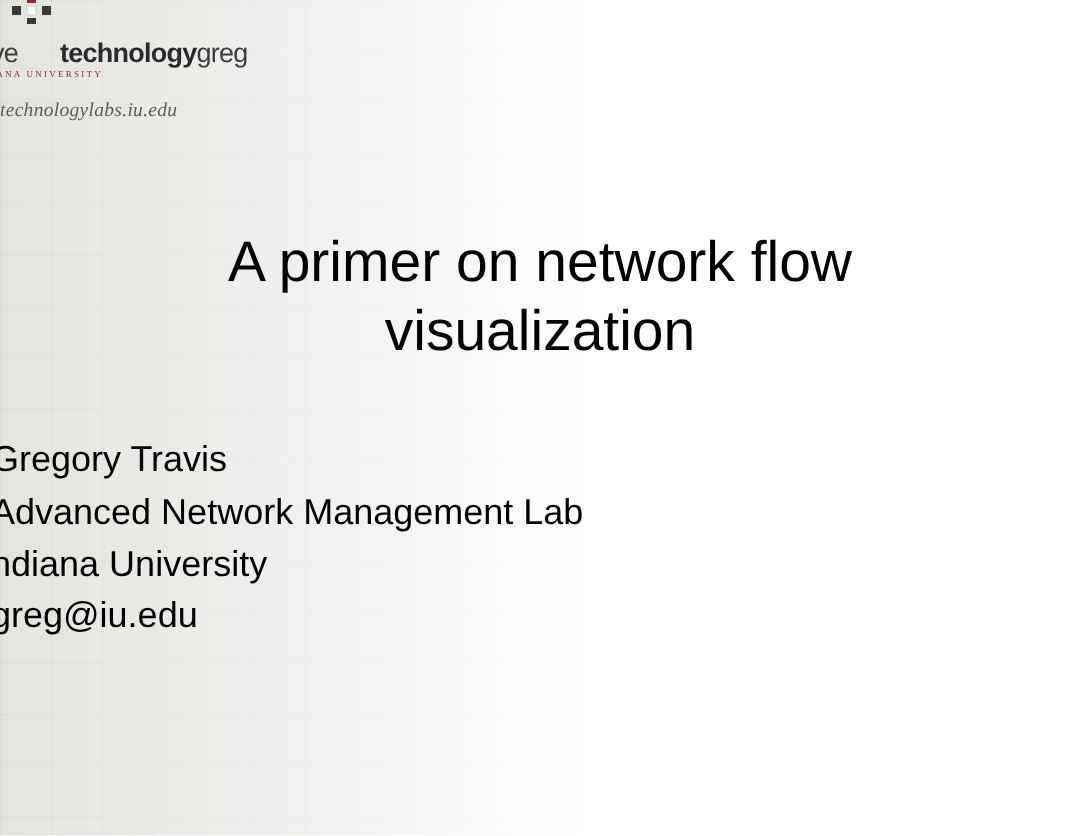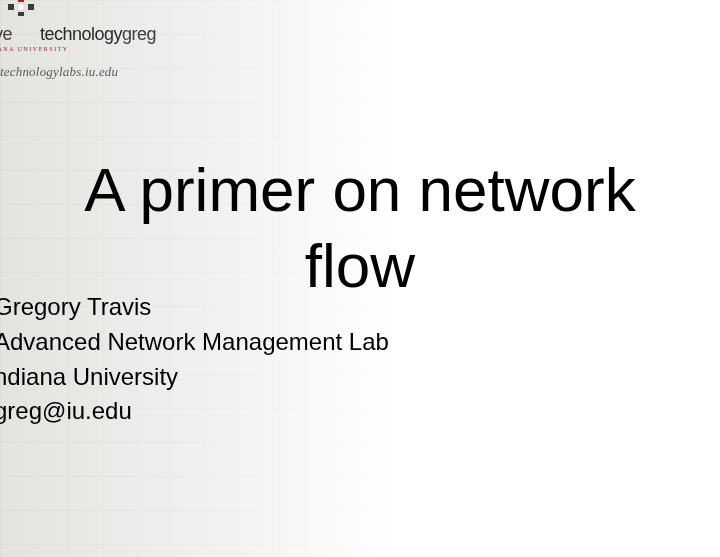--- a/index.html
+++ b/index.html
@@ -46,21 +46,21 @@
     margin-top: 4px;
     font-family: "Arial Narrow", Arial, sans-serif;
     font-stretch: condensed;
     font-weight: 400;
     font-size: 18px;
     letter-spacing: -0.5px;
     color: #3d3d3d;
     white-space: nowrap;
   }
   .brand-text .bold {
-    font-weight: 400;
+    font-weight: 700;
     color: #2a2a2a;
     padding-left: 28px;
   }
   .brand-sub {
     font-family: Georgia, "Times New Roman", serif;
     font-size: 6px;
     letter-spacing: 1.5px;
     color: #9a2b2b;
     margin-top: 1px;
   }
@@ -73,21 +73,21 @@
     letter-spacing: 0.2px;
     white-space: nowrap;
   }
 
   .title {
     position: absolute;
     top: 152px;
     left: 0;
     right: 0;
     text-align: center;
-    font-size: 62px;
+    font-size: 38px;
     line-height: 1.22;
     font-weight: 400;
     color: #000;
     padding: 0 40px;
   }
 
   .author-block {
     position: absolute;
     left: -6px;
     top: 290px;
@@ -115,20 +115,21 @@
     </span>
     <div class="brand-text">
       <span>ve</span><span class="bold">technology</span><span>greg</span>
     </div>
     <div class="brand-sub">IANA UNIVERSITY</div>
     <div class="brand-url">etechnologylabs.iu.edu</div>
   </div>
 
   <div class="title">
     <div>A primer on network flow</div>
+    <div>visualization</div>
   </div>
 
   <div class="author-block">
     <div>Gregory Travis</div>
     <div>Advanced Network Management Lab</div>
     <div>ndiana University</div>
     <div>greg@iu.edu</div>
   </div>
 
 </div>

